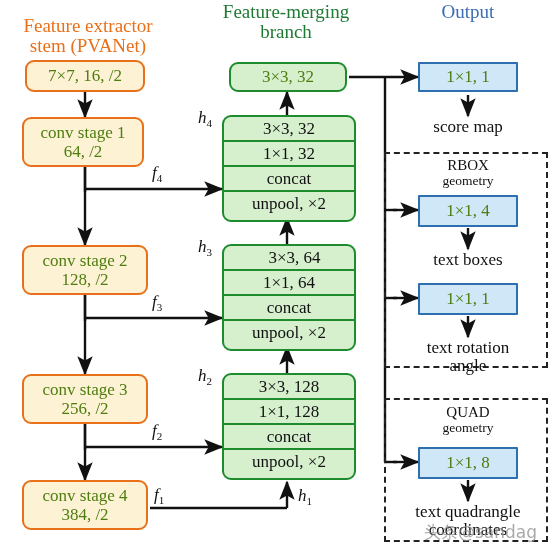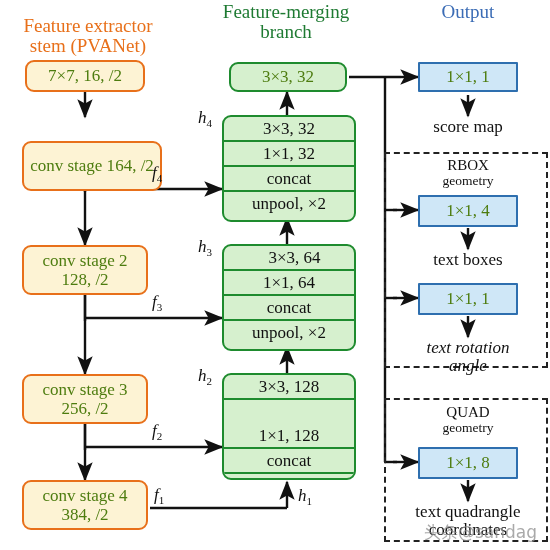--- a/index.html
+++ b/index.html
@@ -122,21 +122,21 @@
     <div>branch</div>
   </div>
   <div class="heading head-blue" style="left:398px;top:2px;width:140px;">
     <div>Output</div>
   </div>
 
   <div class="box box-orange" style="left:25px;top:60px;width:120px;height:32px;">
     <span>7×7, 16, /2</span>
   </div>
 
-  <div class="box box-orange" style="left:22px;top:117px;width:140px;height:50px;flex-direction:row;margin-top:24px;">
+  <div class="box box-orange" style="left:22px;top:117px;width:122px;height:50px;flex-direction:column;">
     <span>conv stage 1</span>
     <span>64, /2</span>
   </div>
 
   <div class="box box-orange" style="left:22px;top:245px;width:126px;height:50px;flex-direction:column;">
     <span>conv stage 2</span>
     <span>128, /2</span>
   </div>
 
   <div class="box box-orange" style="left:22px;top:374px;width:126px;height:50px;flex-direction:column;">
@@ -181,21 +181,21 @@
     <div class="green-row" style="height:25px;">1×1, 64</div>
     <div class="green-row" style="height:25px;">concat</div>
     <div class="green-row" style="height:24px;">unpool, ×2</div>
   </div>
   <div class="math" style="left:198px;top:237px;">
     <span>h</span><sub>3</sub>
   </div>
 
   <div class="box-green-stack abs" style="left:222px;top:373px;width:130px;height:103px;">
     <div class="green-row" style="height:25px;">3×3, 128</div>
-    <div class="green-row" style="height:25px;margin-top:24px;">1×1, 128</div>
+    <div class="green-row" style="height:25px;">1×1, 128</div>
     <div class="green-row" style="height:25px;">concat</div>
     <div class="green-row" style="height:24px;">unpool, ×2</div>
   </div>
   <div class="math" style="left:198px;top:366px;">
     <span>h</span><sub>2</sub>
   </div>
 
   <div class="math" style="left:298px;top:486px;">
     <span>h</span><sub>1</sub>
   </div>
@@ -210,21 +210,21 @@
   <div class="txt t13" style="left:398px;top:174px;width:140px;">geometry</div>
 
   <div class="box box-blue" style="left:418px;top:195px;width:100px;height:32px;">
     <span>1×1, 4</span>
   </div>
   <div class="txt t17" style="left:392px;top:251px;width:152px;">text boxes</div>
 
   <div class="box box-blue" style="left:418px;top:283px;width:100px;height:32px;">
     <span>1×1, 1</span>
   </div>
-  <div class="txt t17" style="left:388px;top:339px;width:160px;font-style:italic;">
+  <div class="txt t17" style="left:388px;top:339px;width:160px;">
     <div>text rotation</div>
     <div>angle</div>
   </div>
 
   <div class="dashed" style="left:384px;top:398px;width:164px;height:144px;"></div>
   <div class="txt t15" style="left:398px;top:404px;width:140px;">QUAD</div>
   <div class="txt t13" style="left:398px;top:421px;width:140px;">geometry</div>
 
   <div class="box box-blue" style="left:418px;top:447px;width:100px;height:32px;">
     <span>1×1, 8</span>

